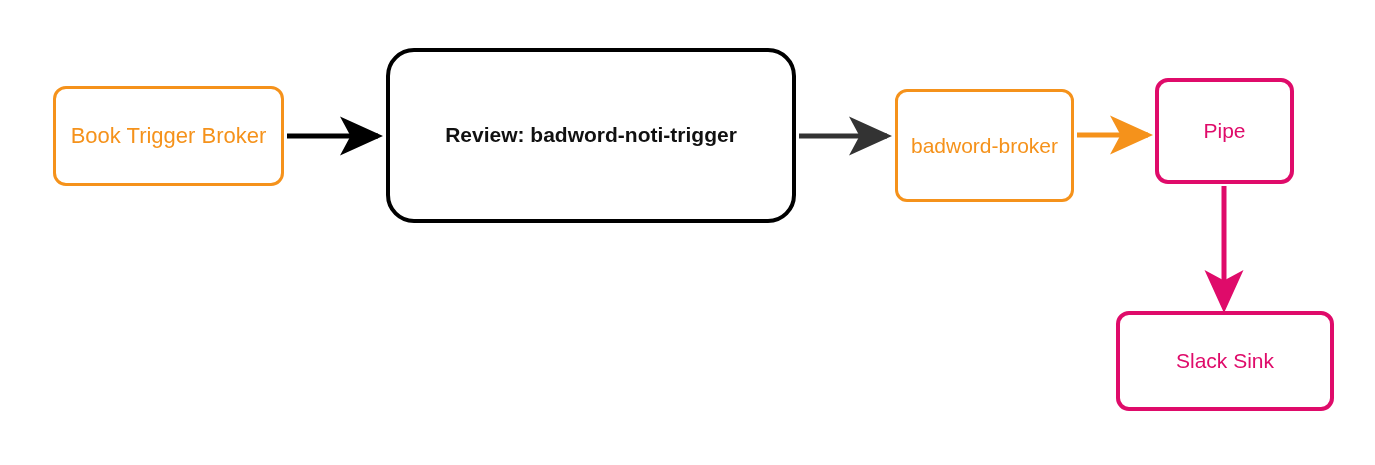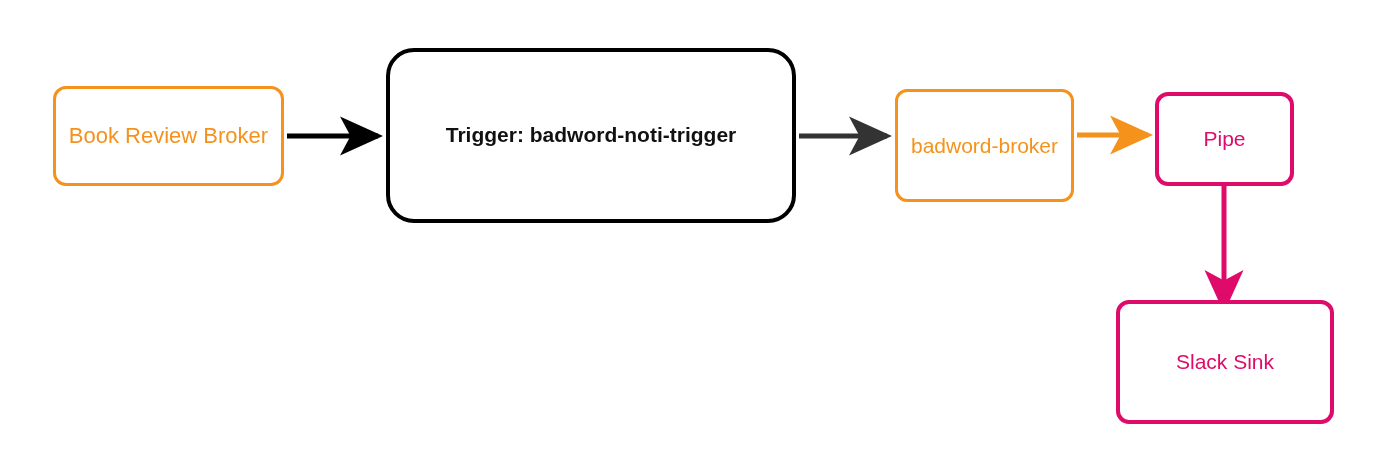--- a/index.html
+++ b/index.html
@@ -91,37 +91,37 @@
     border-color: #F5921B;
     border-radius: 12px;
   }
   #node-badword-broker .node-label {
     color: #F5921B;
     font-size: 21px;
   }
   
   #node-pipe {
     left: 1155px;
-    top: 92px;
+    top: 78px;
     width: 139px;
-    height: 94px;
+    height: 106px;
     border-width: 4px;
     border-color: #DF0B6A;
     border-radius: 13px;
   }
   #node-pipe .node-label {
     color: #DF0B6A;
     font-size: 21px;
   }
   
   #node-slack-sink {
     left: 1116px;
-    top: 300px;
+    top: 311px;
     width: 218px;
-    height: 124px;
+    height: 100px;
     border-width: 4px;
     border-color: #DF0B6A;
     border-radius: 13px;
     align-items: center;
   }
   #node-slack-sink .node-label {
     color: #DF0B6A;
     font-size: 21px;
   }
 </style>
@@ -149,27 +149,27 @@
     <line x1="287" y1="136" x2="378" y2="136" stroke="#000000" stroke-width="5" marker-end="url(#arrow-black)"></line>
 
     <line x1="799" y1="136" x2="887" y2="136" stroke="#333333" stroke-width="5" marker-end="url(#arrow-gray)"></line>
 
     <line x1="1077" y1="135" x2="1148" y2="135" stroke="#F5921B" stroke-width="5" marker-end="url(#arrow-orange)"></line>
 
     <line x1="1224" y1="186" x2="1224" y2="306" stroke="#DF0B6A" stroke-width="5" marker-end="url(#arrow-pink)"></line>
   </svg>
 
   <div class="node" id="node-book-review-broker">
-    <span class="node-label">Book Review Broker</span>
+    <span class="node-label">Book Trigger Broker</span>
   </div>
 
   <div class="node" id="node-trigger">
     <div class="trigger-lines">
       <span class="trigger-line">
-        <span class="k">Trigger:</span><span class="k">&nbsp;</span><span class="k">badword-noti-trigger</span>
+        <span class="k">Review:</span><span class="k">&nbsp;</span><span class="k">badword-noti-trigger</span>
       </span>
     </div>
   </div>
 
   <div class="node" id="node-badword-broker">
     <span class="node-label">badword-broker</span>
   </div>
 
   <div class="node" id="node-pipe">
     <span class="node-label">Pipe</span>

